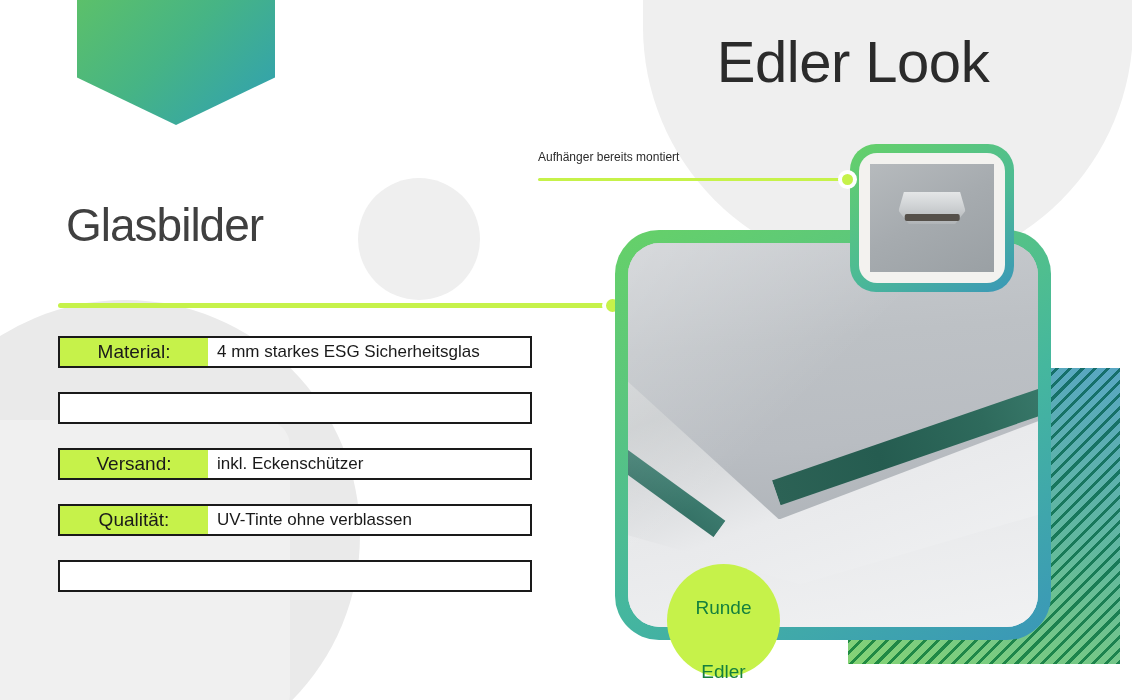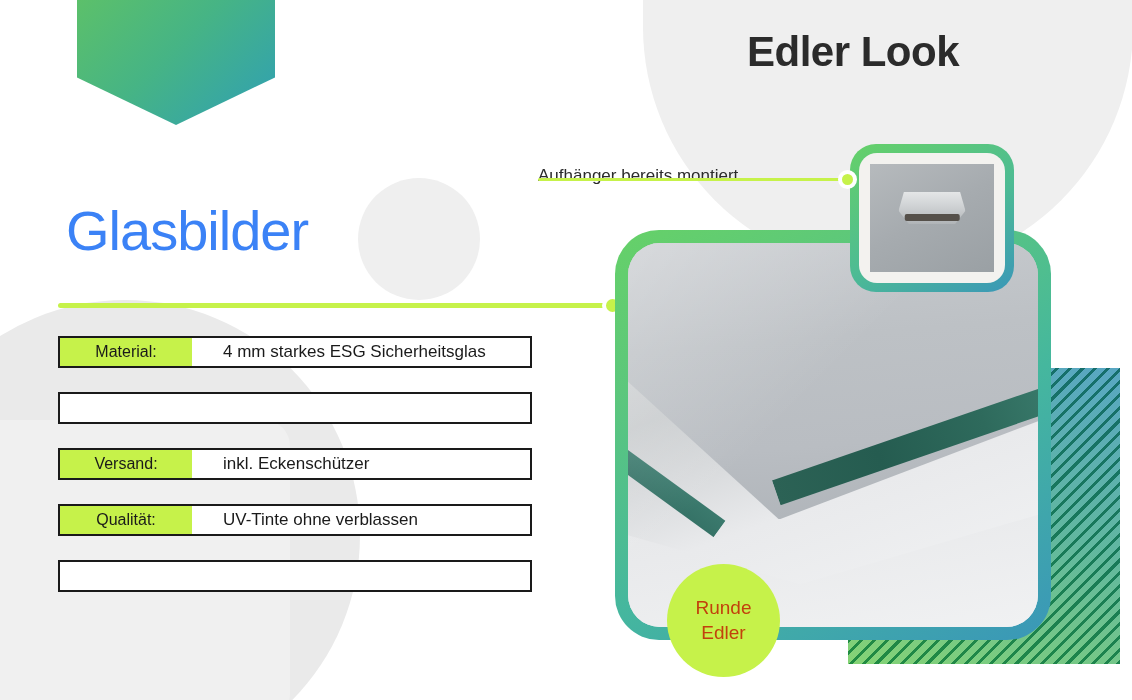--- a/index.html
+++ b/index.html
@@ -38,58 +38,58 @@
     background:linear-gradient(135deg,#5cc06a 0%, #46b485 45%, #2f9fb5 100%);
     border-radius:0 0 8px 8px;
     -webkit-clip-path: polygon(0% 0%, 100% 0%, 100% 62%, 50% 100%, 0% 62%);
     clip-path: polygon(0% 0%, 100% 0%, 100% 62%, 50% 100%, 0% 62%);
   }
 
   
   .heading-edler{
     position:absolute; left:643px; top:28px; width:420px;
     text-align:center;
-    font-size:42px; font-weight:700; letter-spacing:-0.5px;
+    font-size:58px; font-weight:400; letter-spacing:-0.5px;
     color:#2b2b2b; white-space:nowrap;
   }
   .heading-glasbilder{
     position:absolute; left:66px; top:198px;
-    font-size:56px; font-weight:400; letter-spacing:-1px;
-    color:#3b82f6; white-space:nowrap;
+    font-size:46px; font-weight:400; letter-spacing:-1px;
+    color:#404040; white-space:nowrap;
   }
   .title-underline{
     position:absolute; left:58px; top:303px; width:552px; height:5px;
     background:#c6f24a; border-radius:3px;
   }
   .title-dot{
     position:absolute; left:602px; top:295px; width:21px; height:21px;
     background:#c6f24a; border:4px solid #ffffff; border-radius:50%;
   }
 
   
   .spec-list{ position:absolute; left:58px; top:336px; width:474px; }
   .spec-row{
     display:flex; align-items:stretch;
     height:32px; border:2px solid #1a1a1a; background:#ffffff;
     margin-bottom:24px;
   }
   .spec-key{
-    width:132px; background:#c6f24a;
+    width:148px; background:#c6f24a;
     display:flex; align-items:center; justify-content:center;
-    font-size:16px; color:#1a1a1a; white-space:nowrap;
+    font-size:19px; color:#1a1a1a; white-space:nowrap;
   }
   .spec-val{
     flex:1; display:flex; align-items:center;
-    padding-left:31px; font-size:17px; color:#1a1a1a; white-space:nowrap;
+    padding-left:9px; font-size:17px; color:#1a1a1a; white-space:nowrap;
   }
 
   
   .callout-label{
     position:absolute; left:538px; top:150px;
-    font-size:17px; color:#2b2b2b; white-space:nowrap;margin-top:16px;
+    font-size:12px; color:#2b2b2b; white-space:nowrap;
   }
   .callout-line{
     position:absolute; left:538px; top:178px; width:316px; height:3px;
     background:#c6f24a; border-radius:2px;
   }
   .callout-dot{
     position:absolute; left:838px; top:170px; width:19px; height:19px;
     background:#c6f24a; border:4px solid #ffffff; border-radius:50%;
     z-index:7;
   }
@@ -188,21 +188,21 @@
     background:#55504a; border-radius:2px;
   }
 
   
   .runde-badge{
     position:absolute; left:667px; top:564px; width:113px; height:113px;
     background:#c6f24a; border-radius:50%;
     display:flex; flex-direction:column; align-items:center; justify-content:center;
     z-index:9; line-height:1.28;
   }
-  .runde-badge span{ font-size:19px; color:#c2410c; }
+  .runde-badge span{ font-size:19px; color:#15803d;margin-top:39px; }
 </style>
 </head>
 <body>
 
 <div id="stage">
 
   <div class="bg-blob-topright"></div>
   <div class="bg-circle-bottomleft"></div>
   <div class="bg-rect-bottomleft"></div>
   <div class="bg-circle-title"></div>

